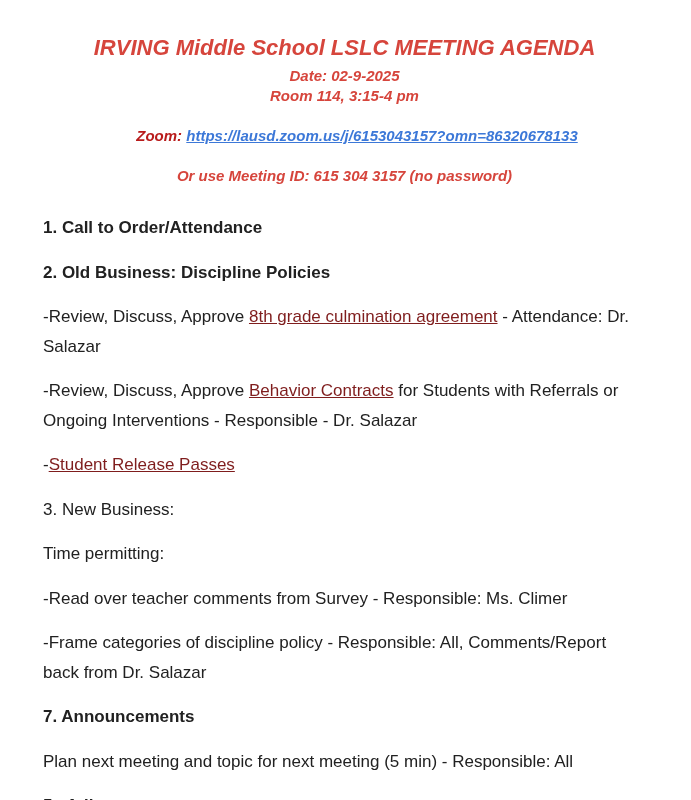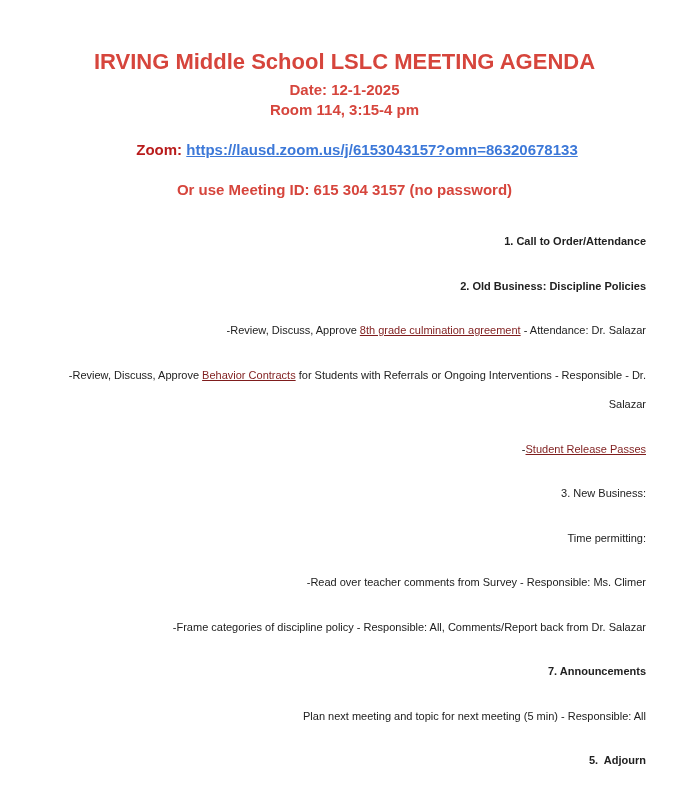--- a/index.html
+++ b/index.html
@@ -14,21 +14,22 @@
     color: #212121;
     overflow: hidden;
   }
   .doc {
     padding: 32px 45px 0 43px;
     box-sizing: border-box;
   }
   
   .doc-header {
     text-align: center;
-    margin: 16px -10px;
+    margin: 2px -10px;
+    font-style: italic;
   }
   .doc-title {
     color: #d6453c;
     font-weight: bold;
     font-size: 22px;
     line-height: 27px;
     margin-bottom: 5px;
     white-space: nowrap;
   }
   .hline {
@@ -44,42 +45,41 @@
     font-weight: bold;
     text-decoration: underline;
     cursor: pointer;
     white-space: pre-wrap;
   }
   
   .doc-body {
     margin-top: 27px;
   }
   .para {
-    font-size: 11px;
+    font-size: 17px;
     line-height: 29.5px;
     margin: 8px 0 15px 0;
     white-space: pre-wrap;
-    text-align: right;
   }
   .para.bold { font-weight: bold; }
   a.body-link {
     color: #7f1d1d;
     text-decoration: underline;
     cursor: pointer;
     white-space: pre-wrap;
   }
 </style>
 </head>
 <body>
 
 <div class="doc">
 
   <div class="doc-header">
     <div class="doc-title">IRVING Middle School LSLC MEETING AGENDA</div>
-    <div class="hline">Date: 12-1-2025</div>
+    <div class="hline">Date: 02-9-2025</div>
     <div class="hline">Room 114, 3:15-4 pm</div>
     <div class="hline">
       <span class="red-label">Zoom: </span><a class="header-link">https://lausd.zoom.us/j/6153043157?omn=86320678133</a>
     </div>
     <div class="hline">Or use Meeting ID: 615 304 3157 (no password)</div>
   </div>
 
   <div class="doc-body">
 
     <p class="para bold">1. Call to Order/Attendance</p>

